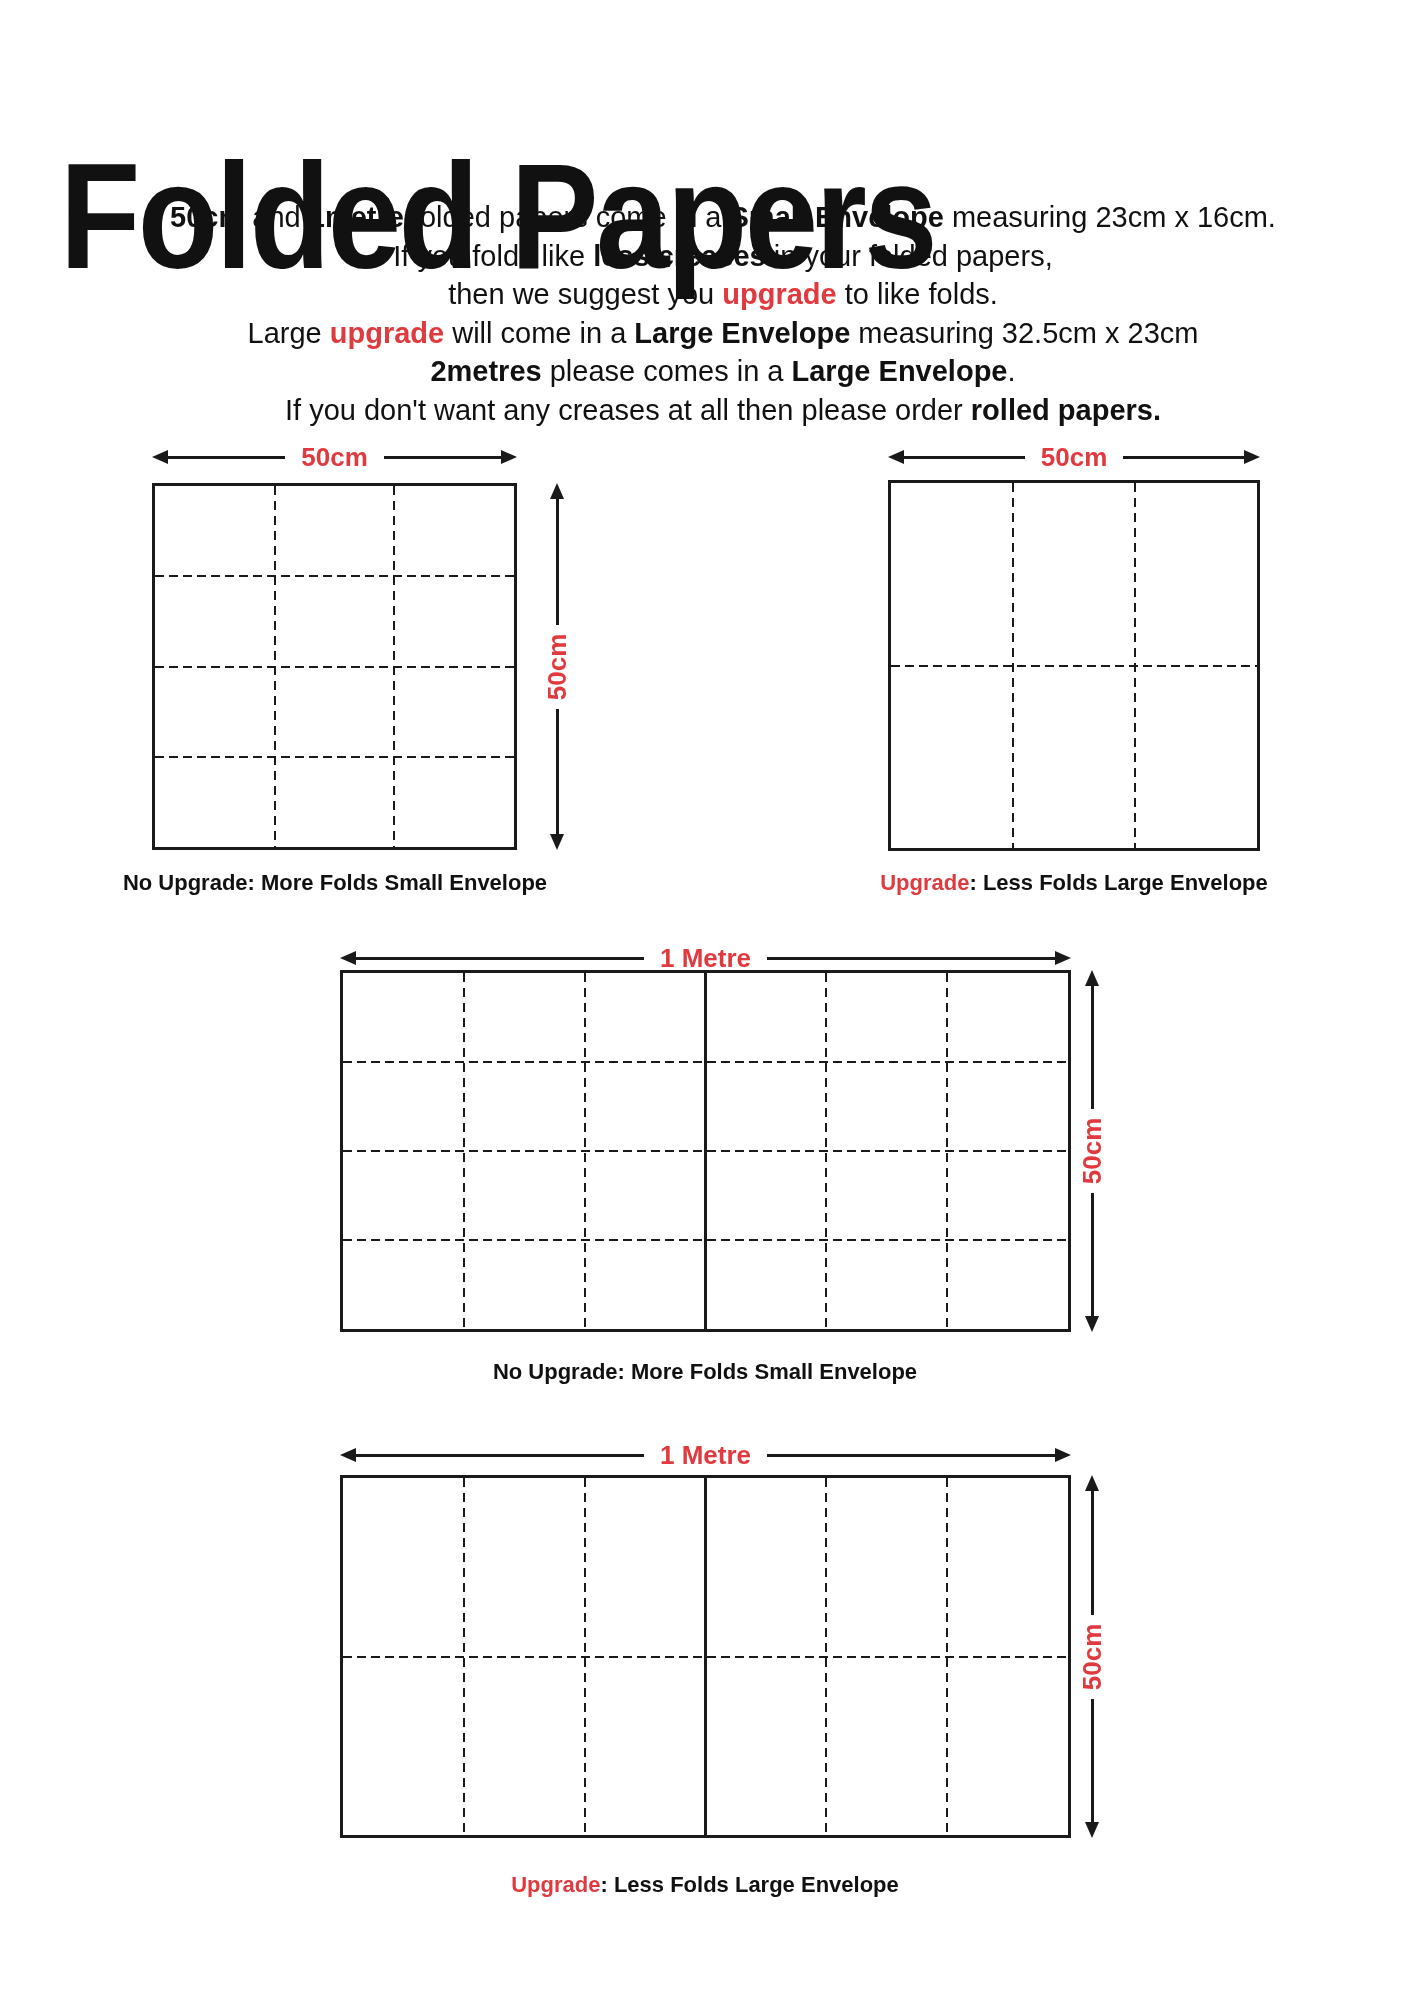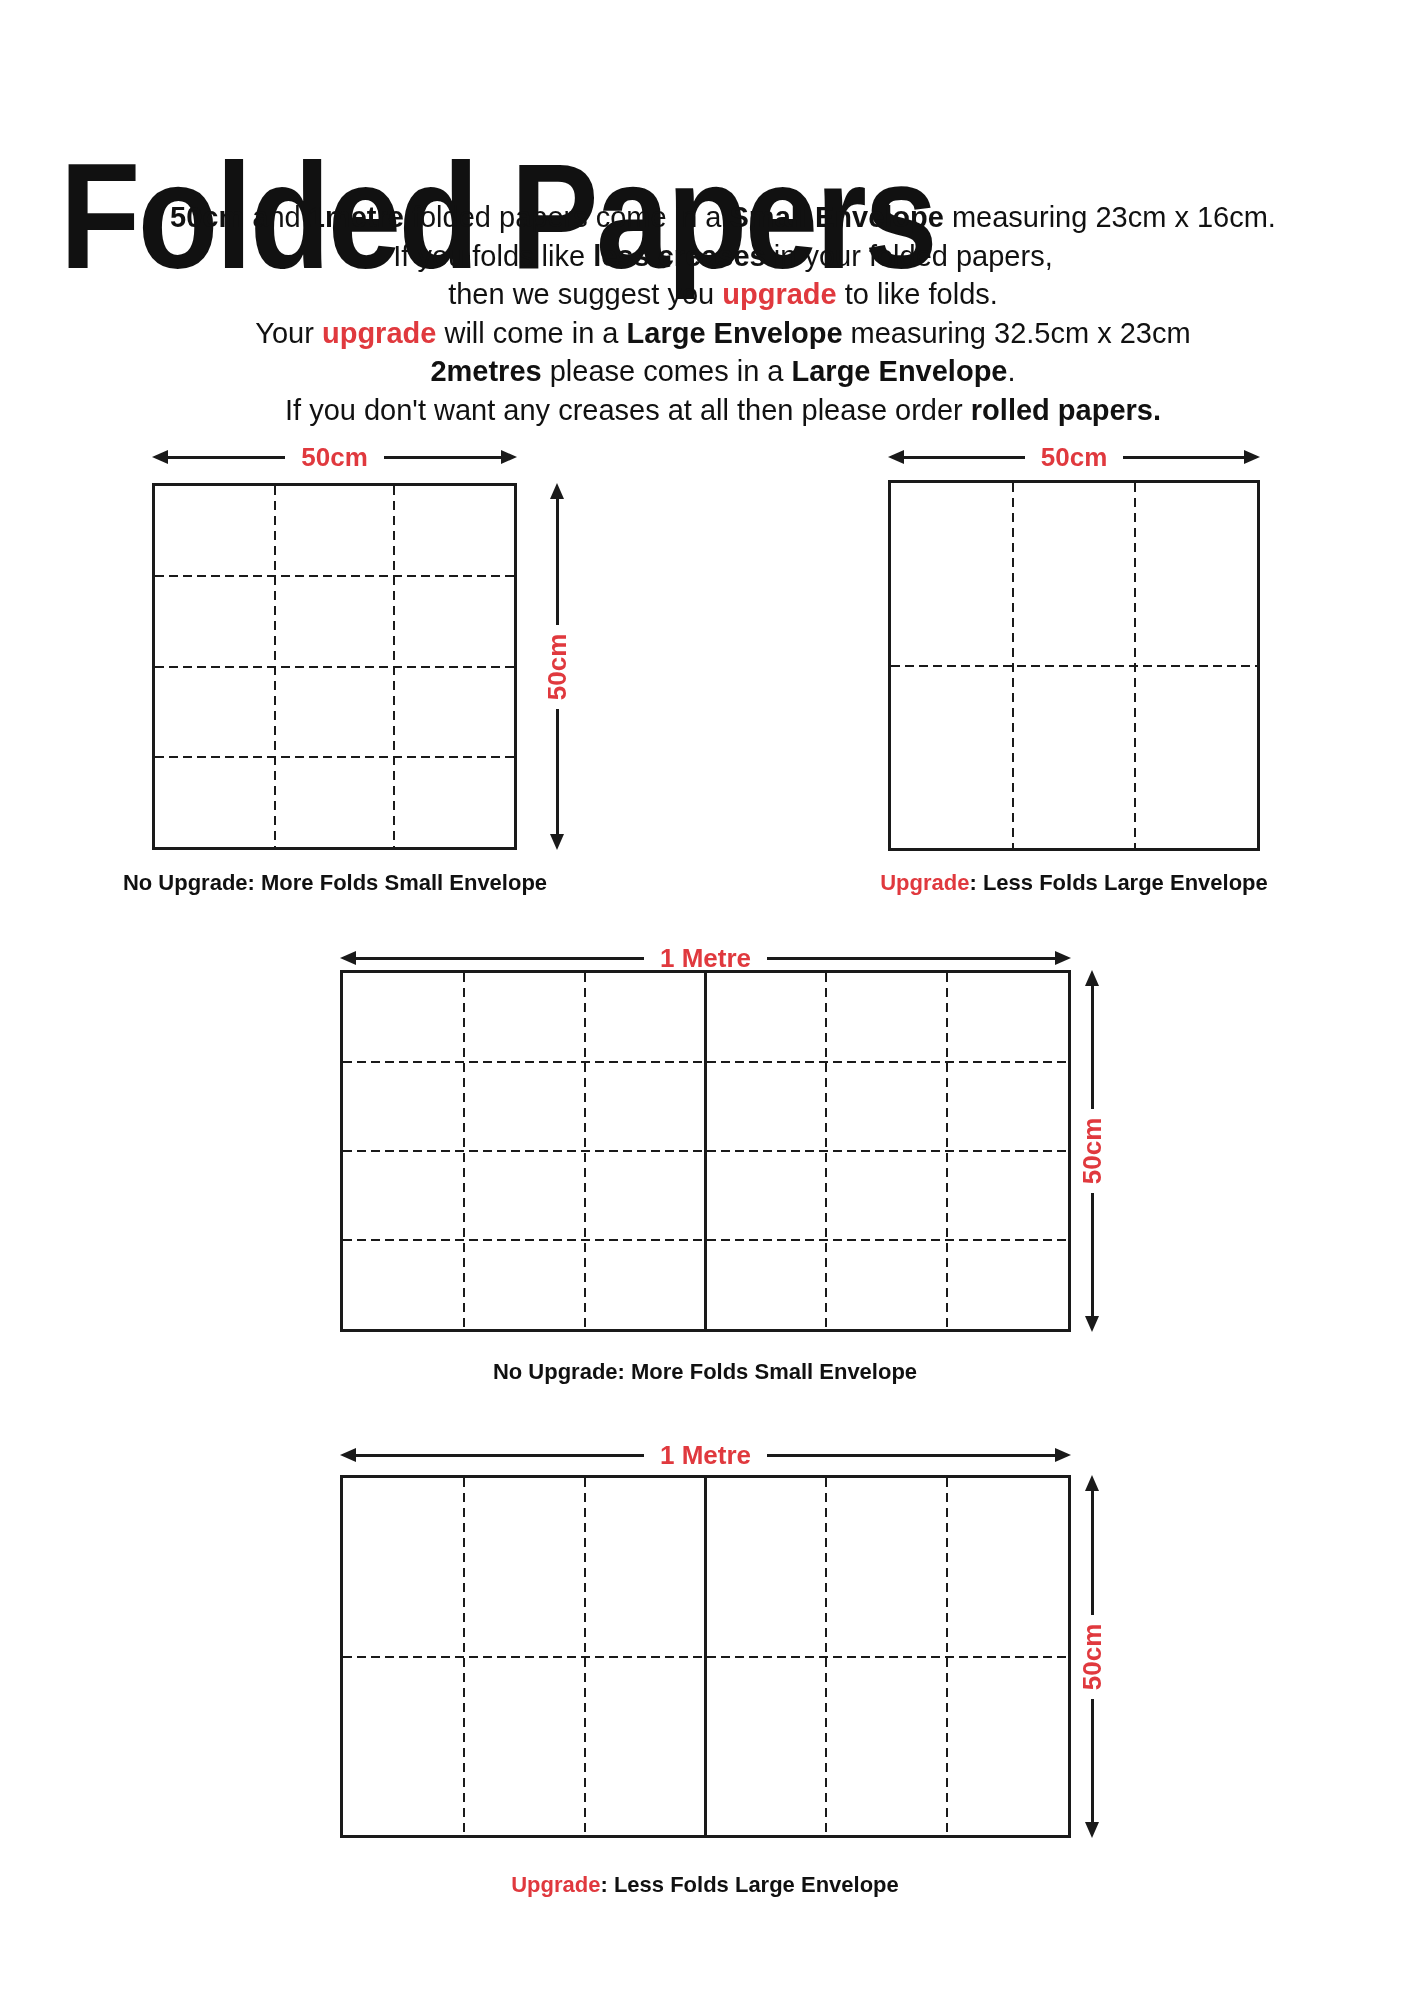--- a/index.html
+++ b/index.html
@@ -61,21 +61,21 @@
 <body>
 
 <div class="page">
 
   <h1 class="title"><span class="squeeze">Folded Papers</span></h1>
 
   <div class="intro">
     <div><span class="b">50cm</span><span> and </span><span class="b">1metre</span><span> folded papers come in a </span><span class="b">Small Envelope</span><span> measuring 23cm x 16cm.</span></div>
     <div><span>If you folds like </span><span class="b">less creases</span><span> in your folded papers,</span></div>
     <div><span>then we suggest you </span><span class="b r">upgrade</span><span> to like folds.</span></div>
-    <div><span>Your </span><span class="b r">upgrade</span><span> will come in a </span><span class="b">Large Envelope</span><span> measuring 32.5cm x 23cm</span></div>
+    <div><span>Large </span><span class="b r">upgrade</span><span> will come in a </span><span class="b">Large Envelope</span><span> measuring 32.5cm x 23cm</span></div>
     <div><span class="b">2metres</span><span> please comes in a </span><span class="b">Large Envelope</span><span>.</span></div>
     <div><span>If you don't want any creases at all then please order </span><span class="b">rolled papers.</span></div>
   </div>
 
   <div class="h-arrow dgA-harrow">
     <span class="ah left"></span>
     <span class="aline"></span>
     <span class="alabel">50cm</span>
     <span class="aline"></span>
     <span class="ah right"></span>

